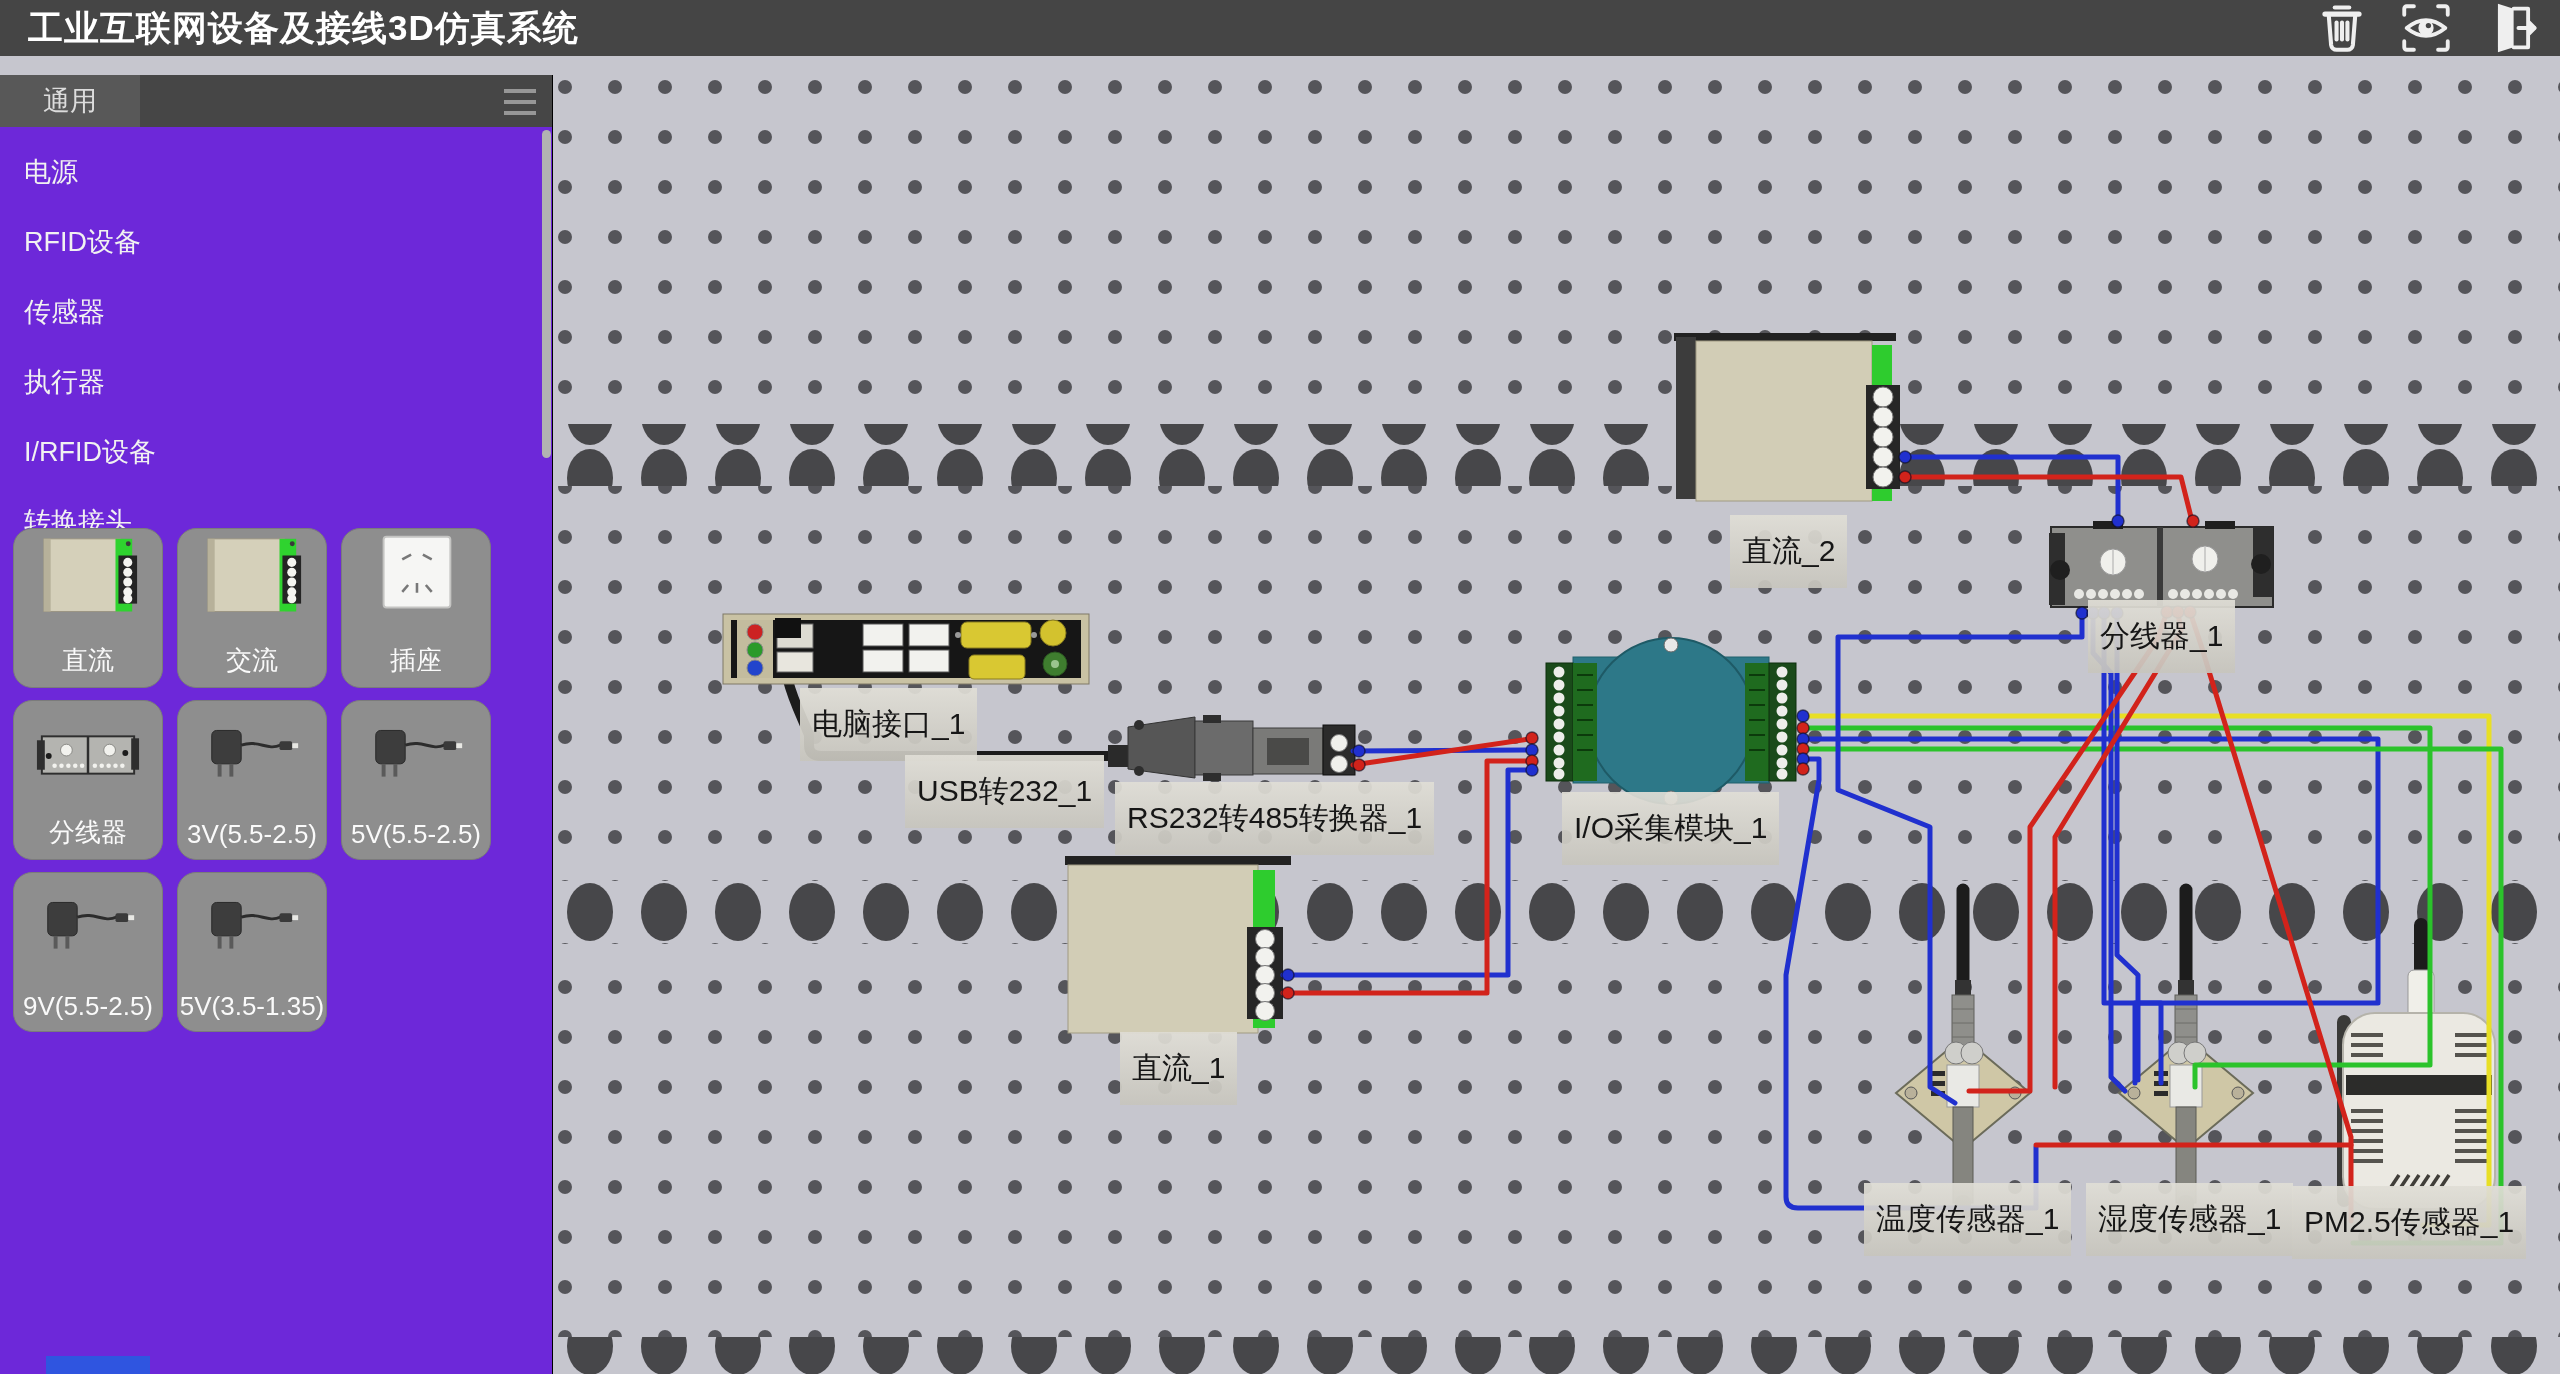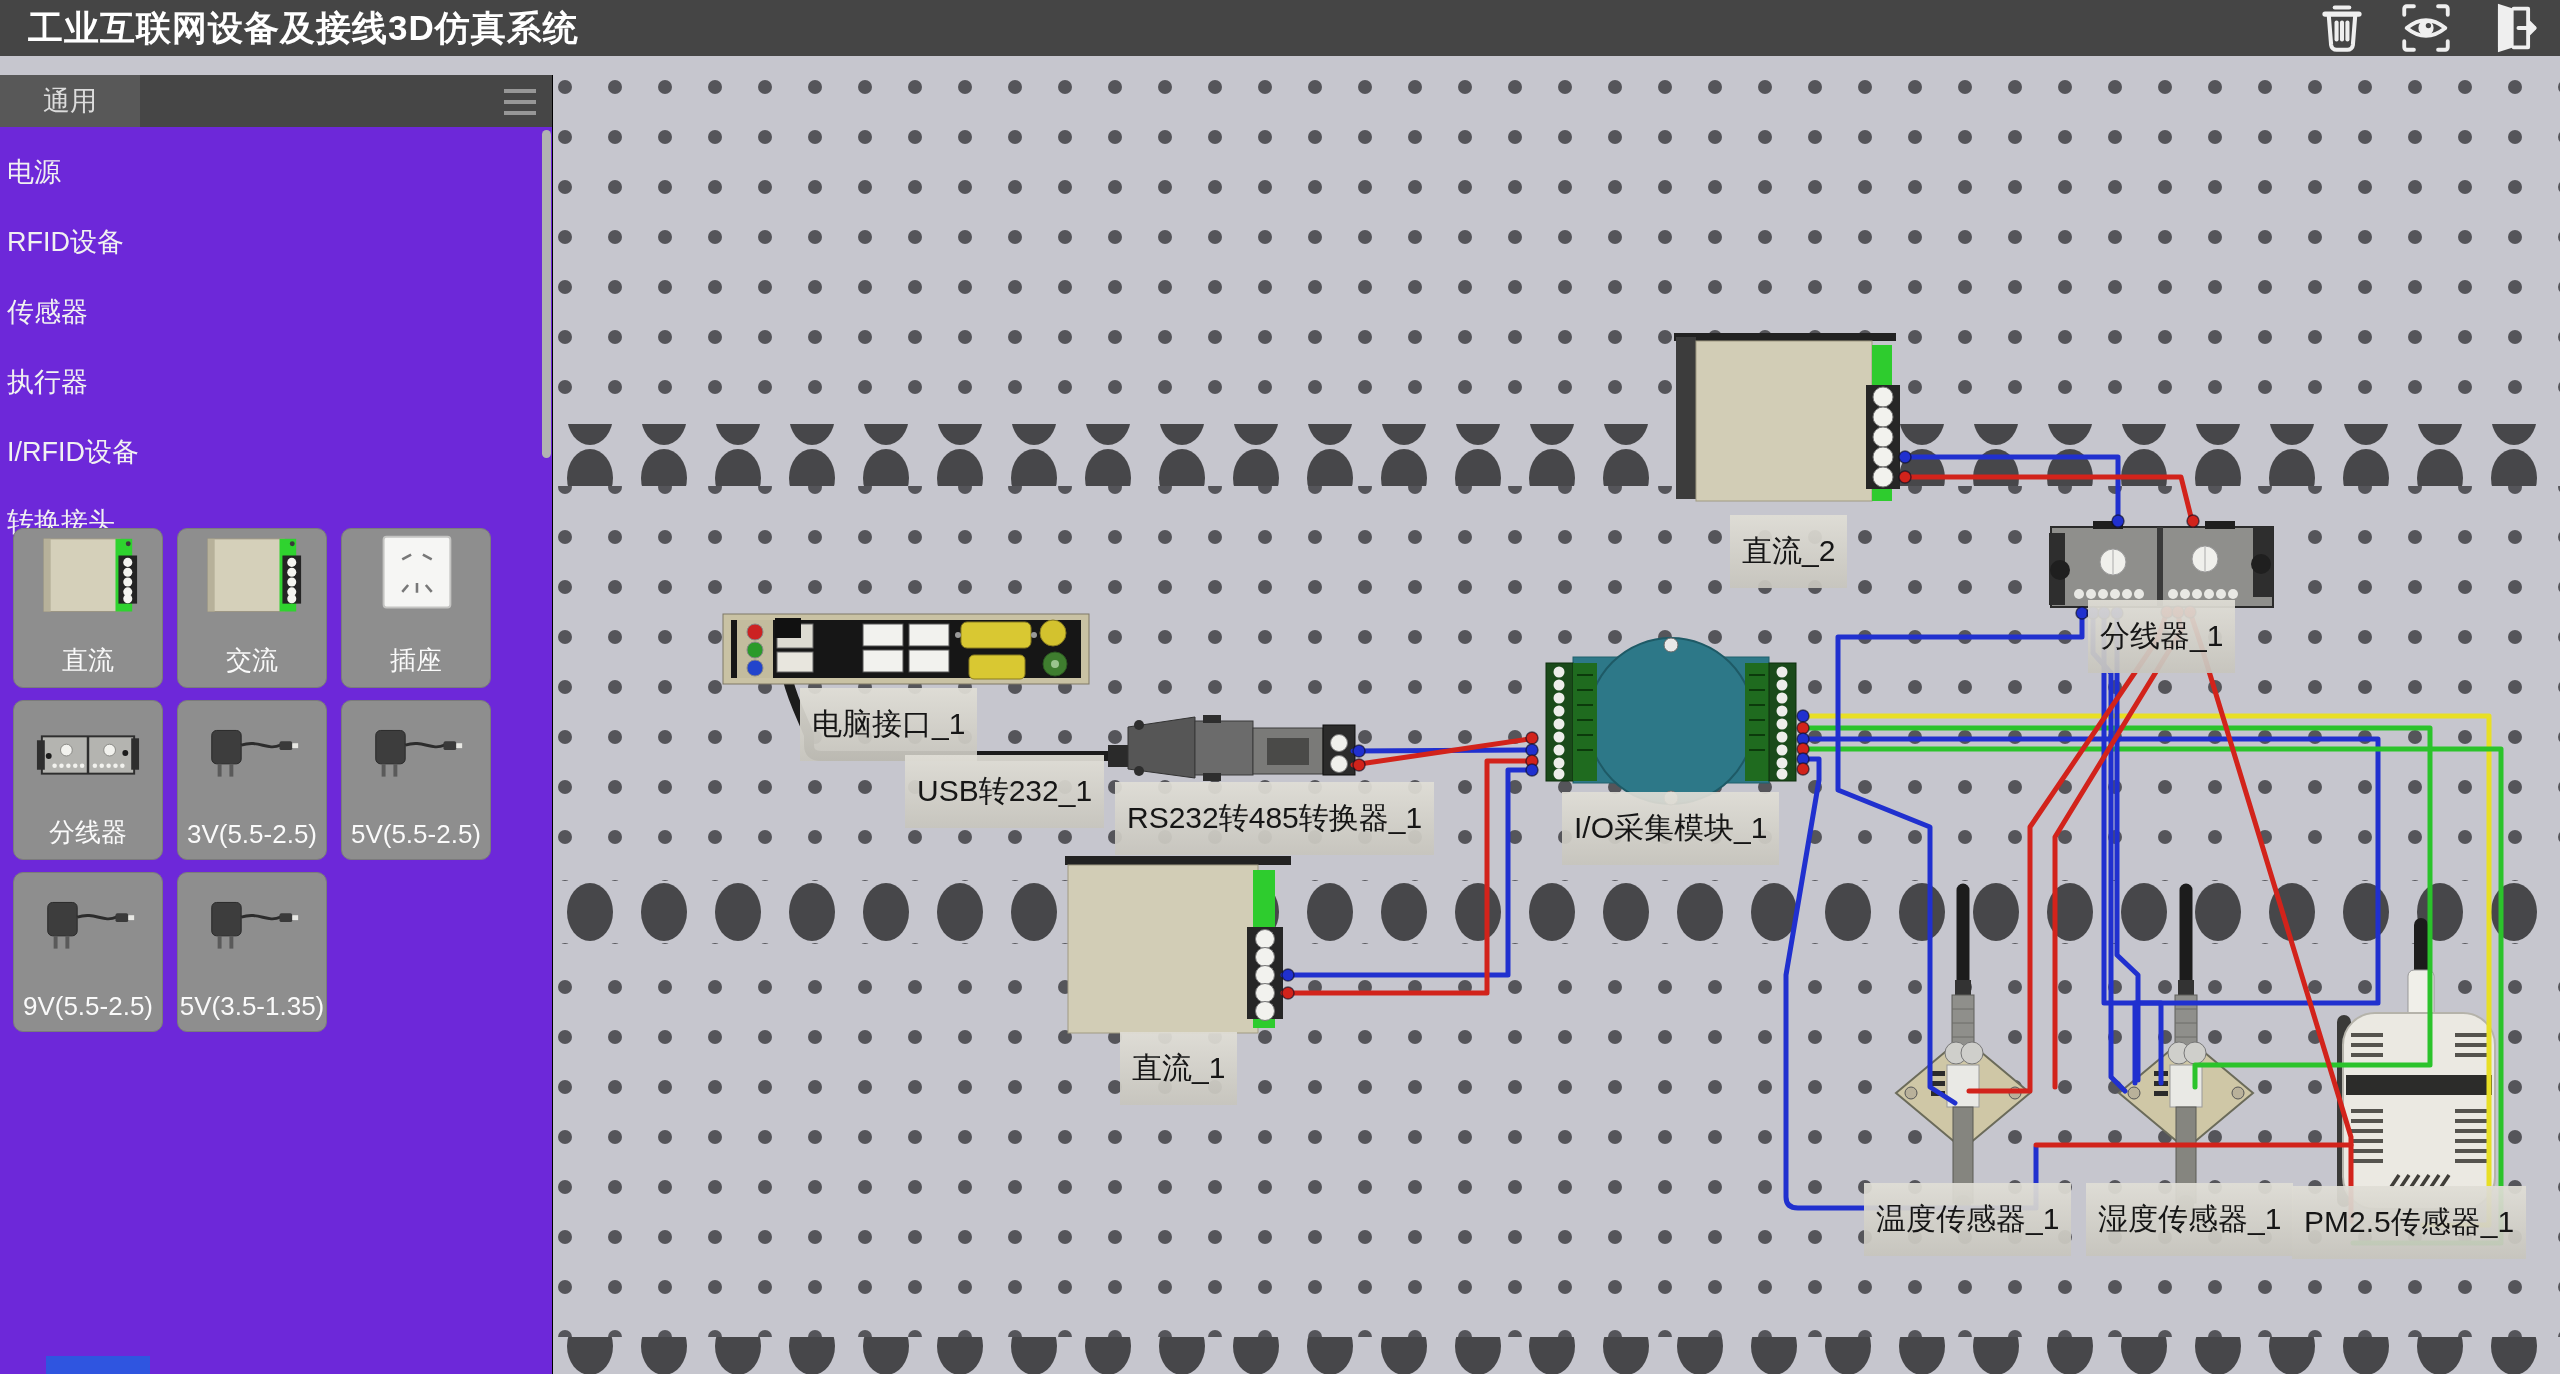--- a/index.html
+++ b/index.html
@@ -16,25 +16,25 @@
 
   
   .sidebar{position:absolute;left:0;top:75px;width:553px;height:1299px;background:#6d28d9;
            border-right:1px solid #000000;box-sizing:border-box;}
   .tabrow{position:absolute;left:0;top:0;width:100%;height:52px;background:#464646;}
   .tab{position:absolute;left:0;top:0;width:140px;height:52px;background:#585858;color:#dcdcdc;
        font-size:27px;display:flex;align-items:center;justify-content:center;}
   .hamburger{position:absolute;right:14px;top:14px;width:34px;height:26px;cursor:pointer;}
   .hamburger div{width:32px;height:4px;background:#979797;margin-bottom:7px;}
   .menu{position:absolute;left:0;top:62px;width:100%;}
-  .menu-item{height:70px;line-height:70px;padding-left:7px;color:#f1f1f1;font-size:27px;cursor:pointer;}
+  .menu-item{height:70px;line-height:70px;padding-left:24px;color:#f1f1f1;font-size:27px;cursor:pointer;}
   .sb-scroll{position:absolute;right:1px;top:55px;width:9px;height:328px;background:#b2b2b2;border-radius:5px;}
   .palette{position:absolute;left:13px;top:453px;display:grid;
            grid-template-columns:repeat(3,150px);grid-auto-rows:160px;gap:12px 14px;}
-  .card{background:#8e8e8e;border:1px solid #7b7b7b;border-radius:10px;display:flex;
+  .card{background:#8e8e8e;border:1px solid #7b7b7b;border-radius:19px;display:flex;
         flex-direction:column;align-items:center;cursor:pointer;box-sizing:border-box;}
   .card svg{width:148px;height:108px;flex:0 0 auto;}
   .card-label{color:#fafafa;font-size:26px;margin-top:auto;margin-bottom:9px;white-space:nowrap;}
 
   
   .scene{position:absolute;left:553px;top:75px;width:2007px;height:1299px;}
   .chip{position:absolute;background:linear-gradient(180deg,rgba(224,222,214,.93),rgba(199,197,189,.93));
         color:#161616;font-size:30px;padding:16px 12px;white-space:nowrap;}
   .blue-bar{position:absolute;left:46px;top:1356px;width:104px;height:18px;background:#2f55e0;}
 </style>

